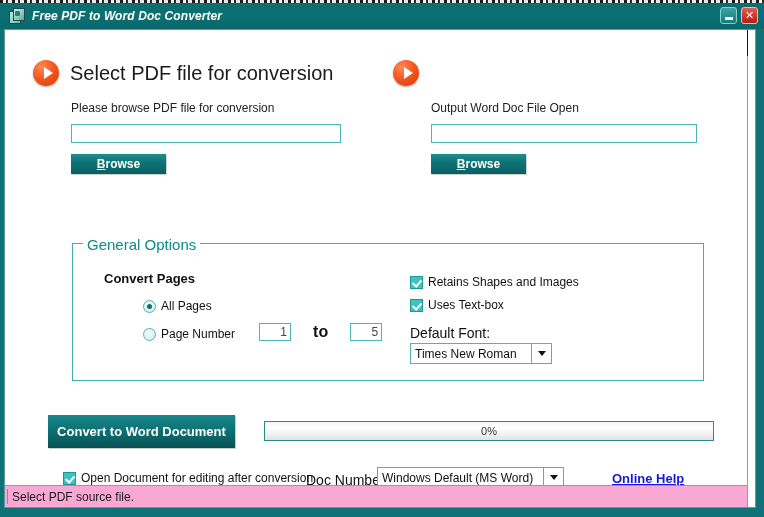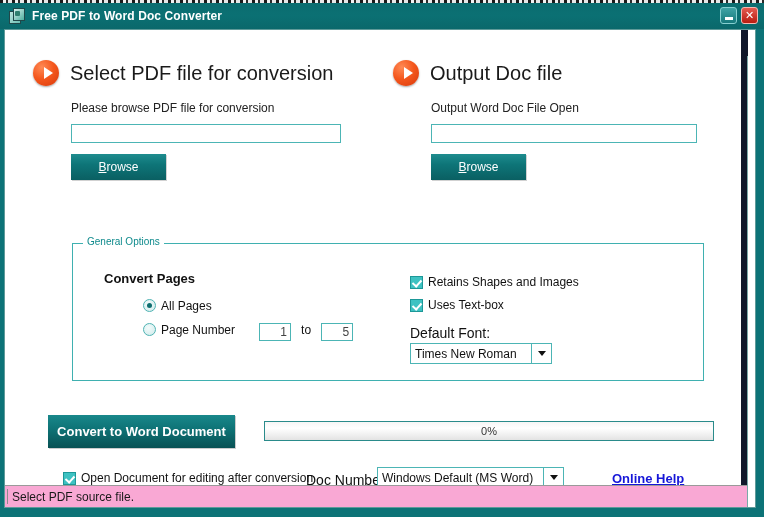--- a/index.html
+++ b/index.html
@@ -40,20 +40,21 @@
 
   
   #titlebar {
     position: absolute;
     left: 0; top: 0;
     width: 764px;
     height: 26px;
     background: linear-gradient(to bottom, #0b6d70 0%, #0b7073 48%, #0a686b 100%);
     display: flex;
     align-items: center;
+    font-style: italic;
   }
   #app-icon {
     margin-left: 9px;
     width: 16px; height: 16px;
     position: relative;
     flex: 0 0 auto;
   }
   #app-icon .pg1, #app-icon .pg2 {
     position: absolute;
     border: 1px solid #20484a;
@@ -113,21 +114,21 @@
     border: 1px solid #5f9a99;
     box-sizing: border-box;
     overflow: hidden;
   }
   #client-inner {
     position: absolute;
     left: 0; top: 0;
     width: 743px;
     height: 477px;
     background: #ffffff;
-    border-right: 7px solid #0f172a;
+    border-right: 1px solid #0f172a;
     box-sizing: border-box;
   }
 
   
   .section {
     position: absolute;
   }
   .sec-head {
     display: flex;
     align-items: center;
@@ -164,60 +165,60 @@
     border: 1px solid #4cb5b5;
     box-sizing: border-box;
     font-size: 12px;
     color: #111;
     padding: 0 3px;
     outline: none;
     font-family: "Liberation Sans", sans-serif;
   }
   .browse-btn {
     width: 95px;
-    height: 26px;
+    height: 20px;
     border: none;
     background: linear-gradient(to bottom, #1e8c8e 0%, #0e7578 40%, #0a5f62 100%);
     color: #ffffff;
     font-size: 12px;
-    font-weight: normal;
+    font-weight: bold;
     font-family: "Liberation Sans", sans-serif;
     cursor: pointer;
     box-shadow: 1px 1px 0 rgba(0,0,0,0.18);
   }
   .browse-btn u { text-decoration: underline; }
 
   
   #groupbox {
     position: absolute;
     left: 67px; top: 213px;
     width: 632px; height: 138px;
     border: 1px solid #3fb0b0;
     box-sizing: border-box;
   }
   #group-legend {
     position: absolute;
     left: 78px; top: 206px;
     background: #ffffff;
     padding: 0 4px;
-    font-size: 10px;
+    font-size: 15px;
     color: #0e8a8c;
     white-space: nowrap;
   }
   #convert-pages-label {
     position: absolute;
     left: 99px; top: 241px;
     font-size: 13px;
     font-weight: bold;
     color: #111111;
   }
   .radio-row {
     position: absolute;
     display: flex;
-    align-items: flex-start;
+    align-items: flex-end;
     padding-left: 37px;
   }
   .radio {
     width: 13px; height: 13px;
     border-radius: 50%;
     background: radial-gradient(circle at 40% 35%, #f2fbfb, #cfeaea);
     border: 1px solid #4fb3b3;
     box-sizing: border-box;
     position: relative;
     flex: 0 0 auto;
@@ -243,23 +244,24 @@
     box-sizing: border-box;
     text-align: right;
     font-size: 12px;
     color: #444444;
     padding: 0 3px;
     font-family: "Liberation Sans", sans-serif;
     background: #ffffff;
     outline: none;
   }
   .to-label {
-    font-size: 12px;
+    font-size: 16px;
     color: #111111;
-    margin: 0 10px;
+    margin: 0 22px;
+    font-weight: bold;
   }
   .check-row {
     position: absolute;
     display: flex;
     align-items: center;
   }
   .checkbox {
     width: 13px; height: 13px;
     background: #3ec2c2;
     border: 1px solid #1d9898;
@@ -427,21 +429,20 @@
         <div style="margin-left:38px; margin-top:11px;">
           <button class="browse-btn"><u>B</u><span>rowse</span></button>
         </div>
       </div>
 
       <div class="section" style="left:388px; top:30px; width:320px;">
         <div class="sec-head">
           <div class="play-icon">
               <span class="tri"></span>
             </div>
-          <div class="sec-title">Output Doc file</div>
         </div>
         <div class="sec-sub" style="margin-left:38px;">Output Word Doc File Open</div>
         <input class="txtbox" style="margin-left: 38px; margin-top: 9px; width: 266px;" value="">
         <div style="margin-left:38px; margin-top:11px;">
           <button class="browse-btn"><u>B</u><span>rowse</span></button>
         </div>
       </div>
 
       <div id="groupbox"></div>
       <div id="group-legend">General Options</div>

